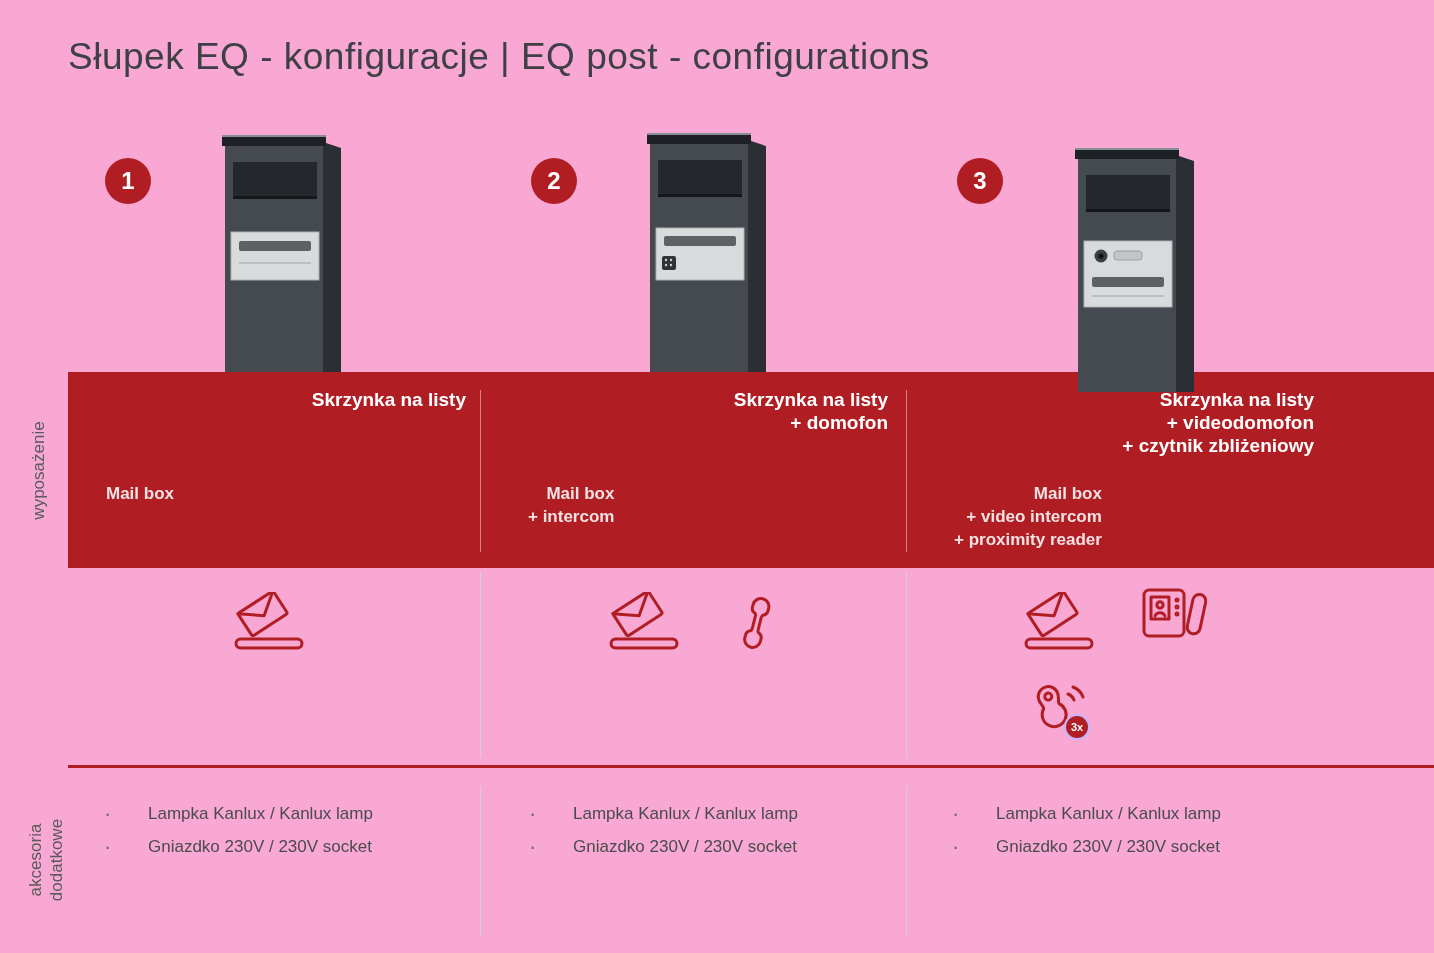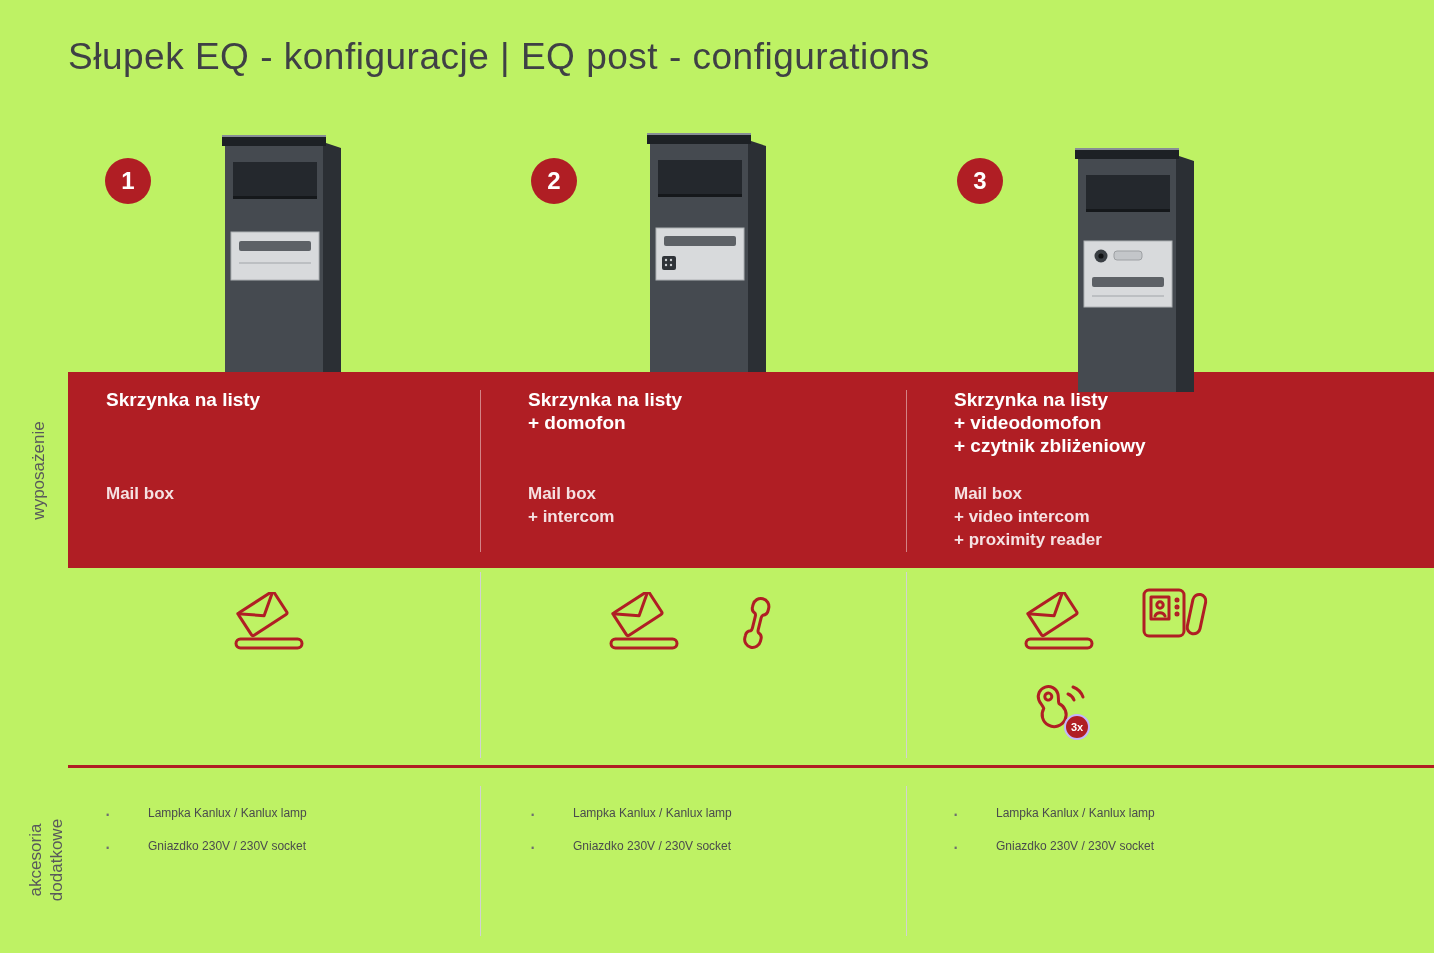--- a/index.html
+++ b/index.html
@@ -6,36 +6,36 @@
     --red:#b01e24;
     --text-dark:#414042;
     --text-gray:#58595b;
     --post-front:#454a50;
     --post-side:#2b2f34;
     --post-cap:#1d2125;
     --panel:#d8dadc;
   }
   html,body{margin:0;padding:0;background:#fff;}
   .page{
-    position:relative;width:1434px;height:953px;background:#bef264;
+    position:relative;width:1434px;height:953px;background:#f9a8d4;
     font-family:"Liberation Sans", sans-serif;overflow:hidden;color:var(--text-dark);
   }
   .page-title{
     position:absolute;left:68px;top:36px;margin:0;
     font-size:37px;font-weight:400;color:#3f4045;letter-spacing:.5px;
   }
   .num-badge{
     position:absolute;width:46px;height:46px;border-radius:50%;
     background:var(--red);color:#fff;display:flex;align-items:center;justify-content:center;
     font-size:24px;font-weight:700;
   }
   .post{position:absolute;z-index:3;}
   .band{
     position:absolute;left:68px;top:372px;width:1366px;height:196px;
-    background:var(--red);z-index:1;
+    background:var(--red);z-index:1;text-align:right;
   }
   .band-col{position:absolute;top:0;bottom:0;color:#fff;width:360px;}
   .band-col h3{
     margin:16px 0 0 0;font-size:19px;font-weight:700;line-height:23px;white-space:pre-line;
   }
   .band-col .en{
     position:absolute;top:110px;margin:0;font-size:17px;font-weight:700;
     line-height:23px;color:rgba(255,255,255,.87);white-space:pre-line;
   }
   .band-divider{
@@ -49,21 +49,21 @@
   .v-label.accessories{left:-34px;top:839px;width:160px;height:42px;}
   .col-divider{position:absolute;width:1px;background:#d2d2d2;}
   .red-rule{position:absolute;left:68px;top:765px;width:1366px;height:3px;background:var(--red);}
   .icon{position:absolute;color:var(--red);}
   .badge-3x{
     position:absolute;left:1064px;top:714px;width:26px;height:26px;border-radius:50%;
     background:var(--red);color:#fff;font-size:11px;font-weight:700;
     display:flex;align-items:center;justify-content:center;border:2px solid #c4b5fd;box-sizing:border-box;
   }
   .acc-list{position:absolute;top:797px;margin:0;padding:0;list-style:none;
-    font-size:12px;color:#4a4b4d;}
+    font-size:17px;color:#4a4b4d;}
   .acc-list li{
     position:relative;padding-left:44px;margin:0;line-height:33px;white-space:pre-line;
   }
   .acc-list li::before{
     content:"\00B7";position:absolute;left:0;top:0;color:#6d6e70;font-size:22px;
   }
 </style>
 </head>
 <body>
 

